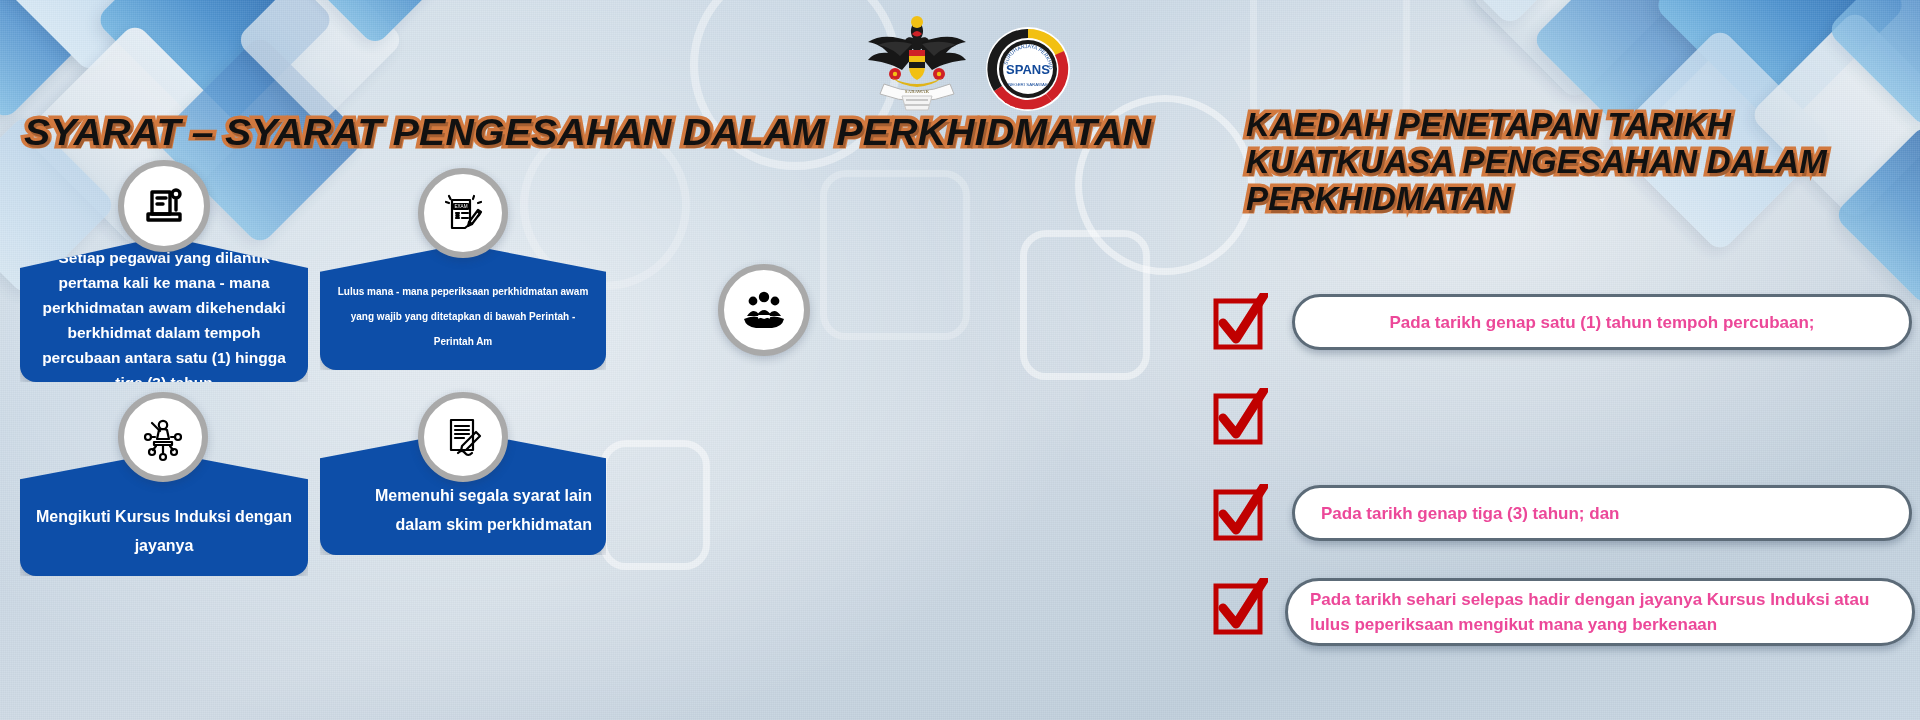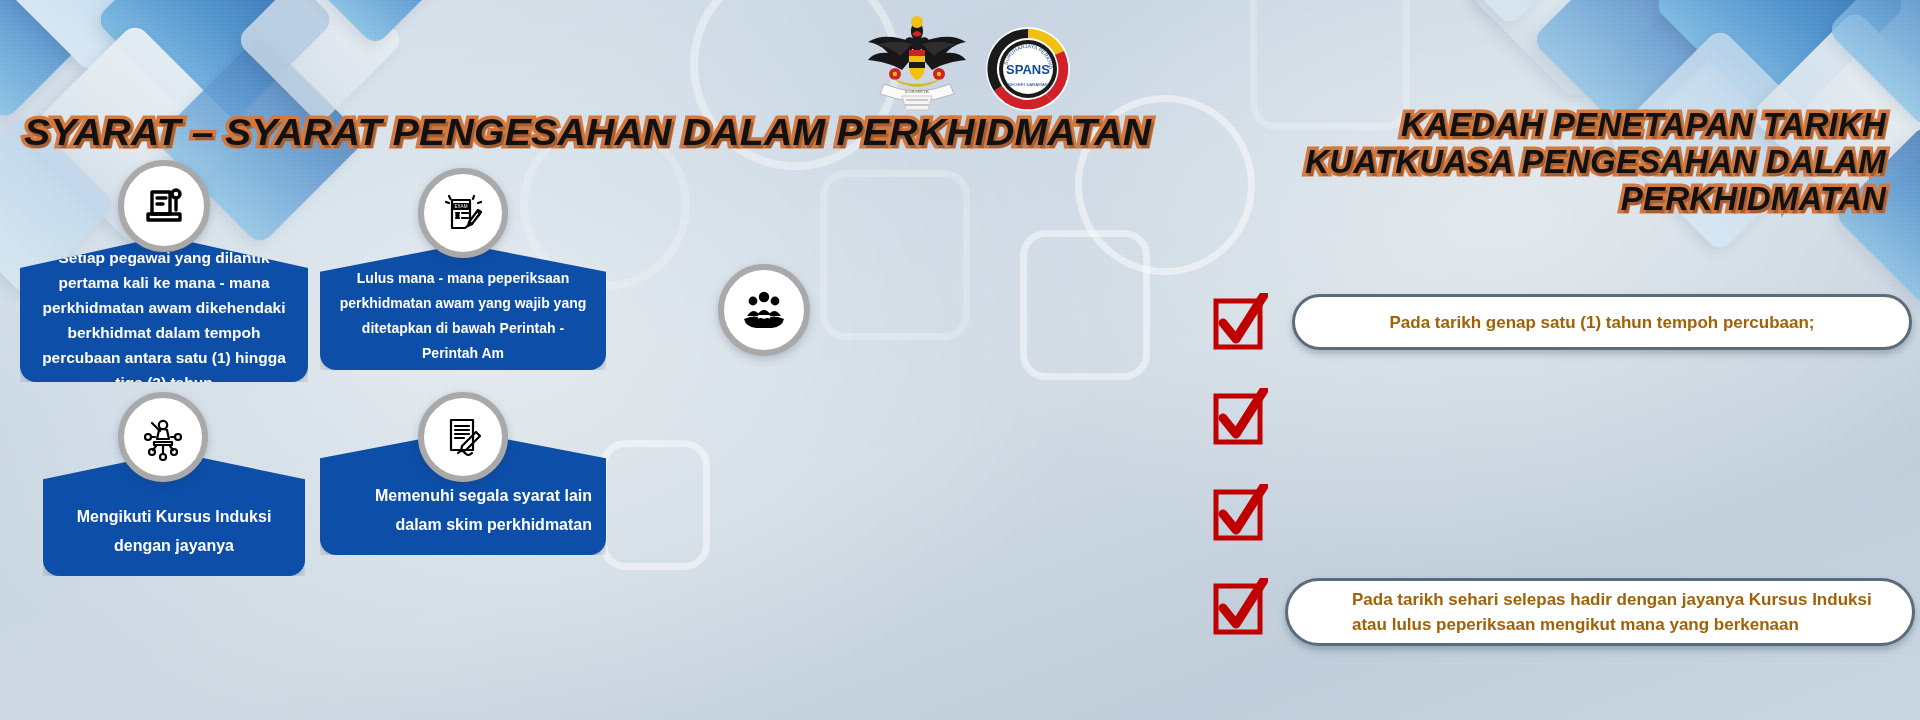--- a/index.html
+++ b/index.html
@@ -46,21 +46,21 @@
     -webkit-text-stroke:7px #d2793f;
     paint-order:stroke fill;
     text-shadow:2px 3px 0 rgba(0,0,0,.22);
     white-space:nowrap;
   }
   #title-left{
     left:24px; top:112px; font-size:37px;
     transform:scaleX(1.06); transform-origin:left center;
   }
   #title-right{
-    right:34px; top:106px; text-align:right; width:640px;
+    right:34px; top:106px; text-align:left; width:640px;
     font-size:33px; line-height:37px; white-space:normal;
   }
 
   
   .card{
     position:absolute;
     background:#0d4ea8;
     color:#fff;
     text-align:center;
     font-weight:700;
@@ -86,21 +86,21 @@
   .badge svg{ display:block; }
 
   
   .pill{
     position:absolute;
     background:#fff;
     border:3px solid #5c6b78;
     border-radius:40px;
     display:flex; align-items:center;
     box-shadow:0 4px 7px rgba(30,50,80,.28);
-    color:#a16207; font-weight:700; font-size:17px;
+    color:#ec4899; font-weight:700; font-size:17px;
   }
   .pill .ptxt{ padding:0 26px; width:100%; line-height:25px; }
   .pill.center .ptxt{ text-align:center; }
   .pill.left .ptxt{ text-align:left; }
 
   .chk{ position:absolute; }
   .logo{ position:absolute; }
 </style>
 </head>
 <body>
@@ -215,21 +215,21 @@
         <path d="M18 25 h3 M18 30 h3"></path>
         <circle cx="19.5" cy="27.5" r="1.2"></circle>
         <path d="M24 25 h6 M24 30 h6"></path>
         <path d="M31 34 l9 -12 3 2 -9 12 z"></path>
         <path d="M31 34 l-1 4 4 -2"></path>
         <path d="M11 8 l1.5 3 M8 14 l3 1 M36 8 l-1 3 M43 14 l-3 1 M40 24 q3 2 0 4"></path>
       </g>
     </svg>
   </div>
   <div class="card pent" style="left:320px; top:244px; width:286px; height:126px;">
-    <div class="txt" style="font-size:14px; line-height:25px; padding-top:18px;">Lulus mana - mana peperiksaan perkhidmatan awam yang wajib yang ditetapkan di bawah Perintah - Perintah Am</div>
+    <div class="txt" style="font-size:10px; line-height:25px; padding-top:18px;">Lulus mana - mana peperiksaan perkhidmatan awam yang wajib yang ditetapkan di bawah Perintah - Perintah Am</div>
   </div>
 
   <div class="badge" style="left:118px; top:392px; width:90px; height:90px;">
     <svg width="50" height="50" viewBox="0 0 50 50" aria-hidden="true">
       <g fill="none" stroke="#000" stroke-width="2.2" stroke-linecap="round" stroke-linejoin="round">
         <circle cx="25" cy="13" r="4.2"></circle>
         <path d="M21 18 q4 -2 8 0 l2 9 h-12 z"></path>
         <path d="M14 11 l8 8"></path>
         <path d="M16 30 h18 v3 h-18 z"></path>
         <circle cx="10" cy="25" r="3"></circle>
@@ -238,21 +238,21 @@
           <path d="M37 25 h-4"></path>
         <circle cx="14" cy="40" r="3"></circle>
           <path d="M18 34 l-3 4"></path>
         <circle cx="36" cy="40" r="3"></circle>
           <path d="M32 34 l3 4"></path>
         <circle cx="25" cy="45" r="3"></circle>
           <path d="M25 34 v8"></path>
       </g>
     </svg>
   </div>
-  <div class="card pent" style="left:20px; top:452px; width:262px; height:124px;margin-left:23px;">
+  <div class="card pent" style="left:20px; top:452px; width:288px; height:124px;">
     <div class="txt" style="font-size:16px; line-height:29px; padding-top:34px;">Mengikuti Kursus Induksi dengan jayanya</div>
   </div>
 
   <div class="badge" style="left:418px; top:392px; width:90px; height:90px;">
     <svg width="50" height="50" viewBox="0 0 50 50" aria-hidden="true">
       <g fill="none" stroke="#000" stroke-width="2.2" stroke-linecap="round" stroke-linejoin="round">
         <path d="M13 8 h22 v30 h-22 z"></path>
         <path d="M17 14 h14 M17 18 h14 M17 22 h14 M17 26 h9"></path>
         <path d="M38 20 l4 4 -14 14 -5 1 1 -5 z"></path>
         <path d="M20 41 q4 -4 7 0 q3 4 7 0"></path>
@@ -294,24 +294,27 @@
       <path d="M11 30 L24 46 L52 2" fill="none" stroke="#c00000" stroke-width="9" stroke-linecap="round" stroke-linejoin="round"></path>
     </svg>
   </div>
 
   <div class="chk" style="left:1212px; top:484px; width:56px; height:58px;">
     <svg width="56" height="58" viewBox="0 0 56 58" aria-hidden="true">
       <rect x="4" y="8" width="44" height="46" fill="none" stroke="#c00000" stroke-width="5"></rect>
       <path d="M11 30 L24 46 L52 2" fill="none" stroke="#c00000" stroke-width="9" stroke-linecap="round" stroke-linejoin="round"></path>
     </svg>
   </div>
+  <div class="pill left" style="left:1292px; top:485px; width:620px; height:56px;">
+    <div class="ptxt">Pada tarikh genap tiga (3) tahun; dan</div>
+  </div>
 
   <div class="chk" style="left:1212px; top:578px; width:56px; height:58px;">
     <svg width="56" height="58" viewBox="0 0 56 58" aria-hidden="true">
       <rect x="4" y="8" width="44" height="46" fill="none" stroke="#c00000" stroke-width="5"></rect>
       <path d="M11 30 L24 46 L52 2" fill="none" stroke="#c00000" stroke-width="9" stroke-linecap="round" stroke-linejoin="round"></path>
     </svg>
   </div>
   <div class="pill left" style="left:1285px; top:578px; width:630px; height:68px;">
-    <div class="ptxt" style="padding:0 22px;margin-left:42px;">Pada tarikh sehari selepas hadir dengan jayanya Kursus Induksi atau lulus peperiksaan mengikut mana yang berkenaan</div>
+    <div class="ptxt" style="padding:0 22px;">Pada tarikh sehari selepas hadir dengan jayanya Kursus Induksi atau lulus peperiksaan mengikut mana yang berkenaan</div>
   </div>
 
 </div>
 
 </body></html>

